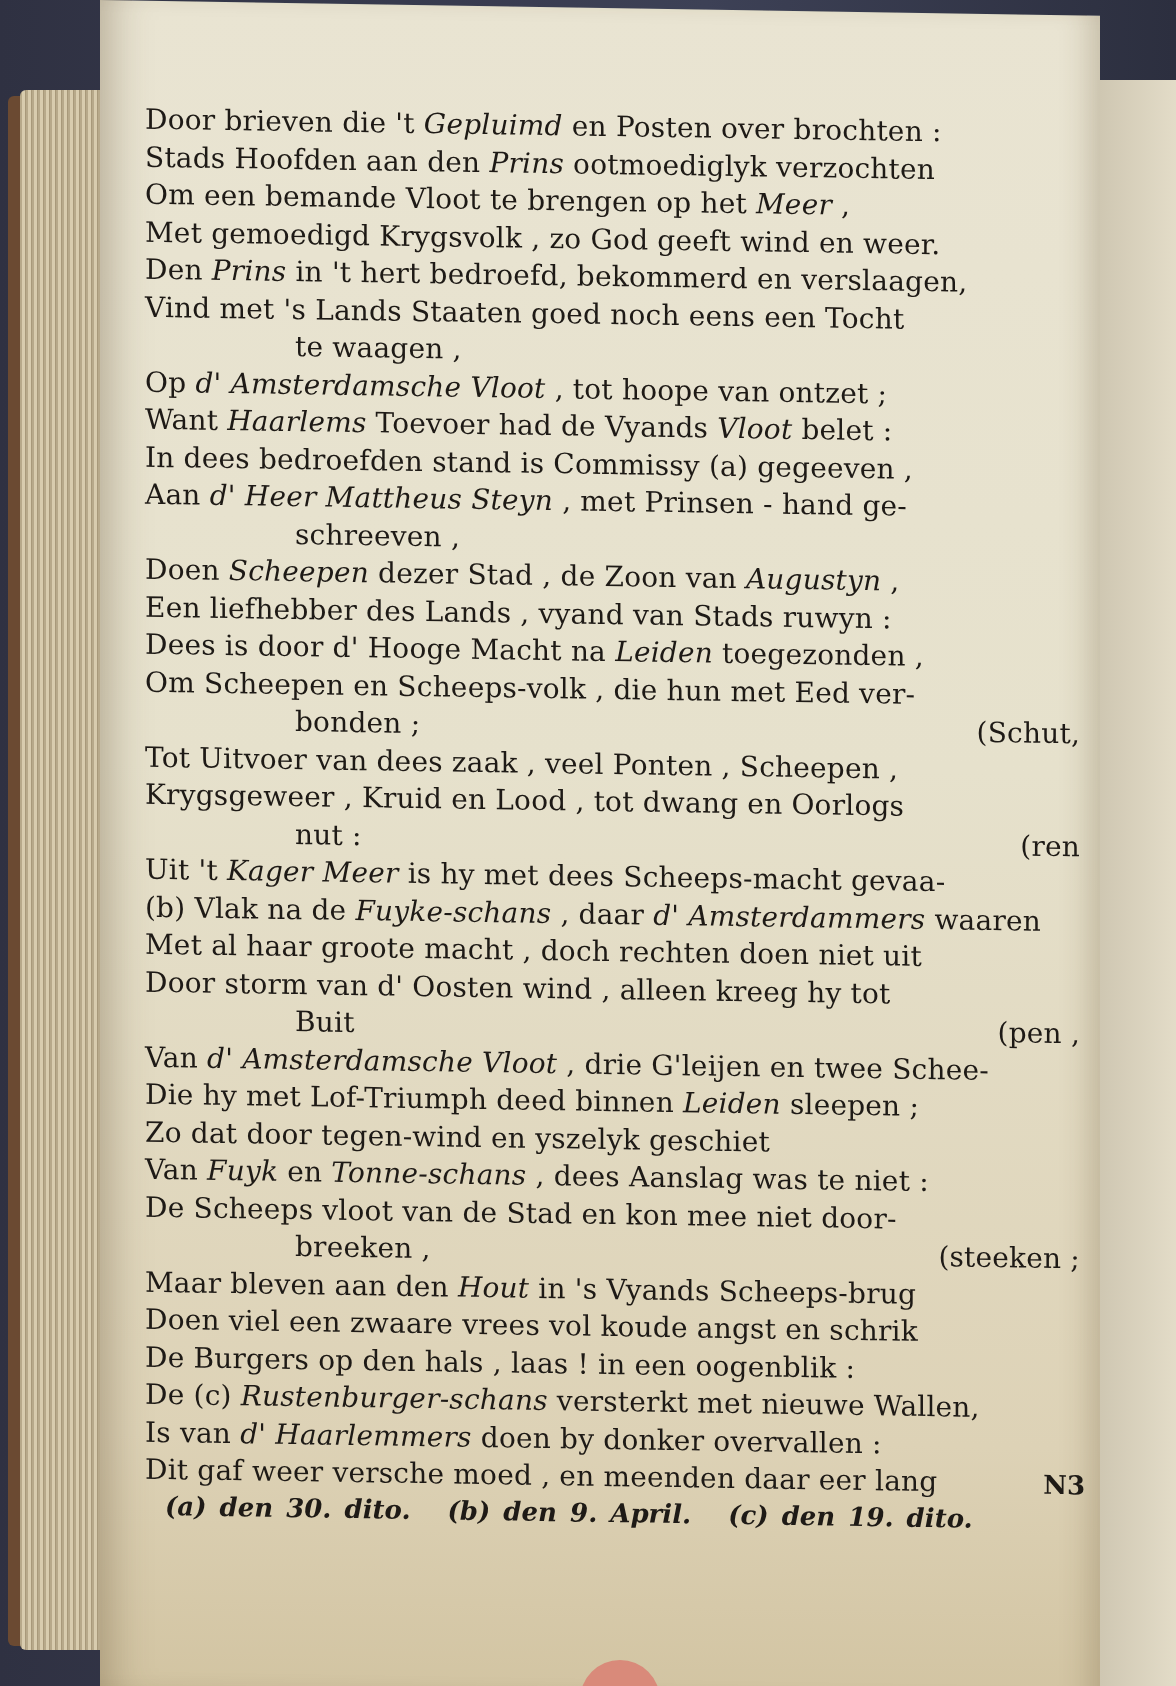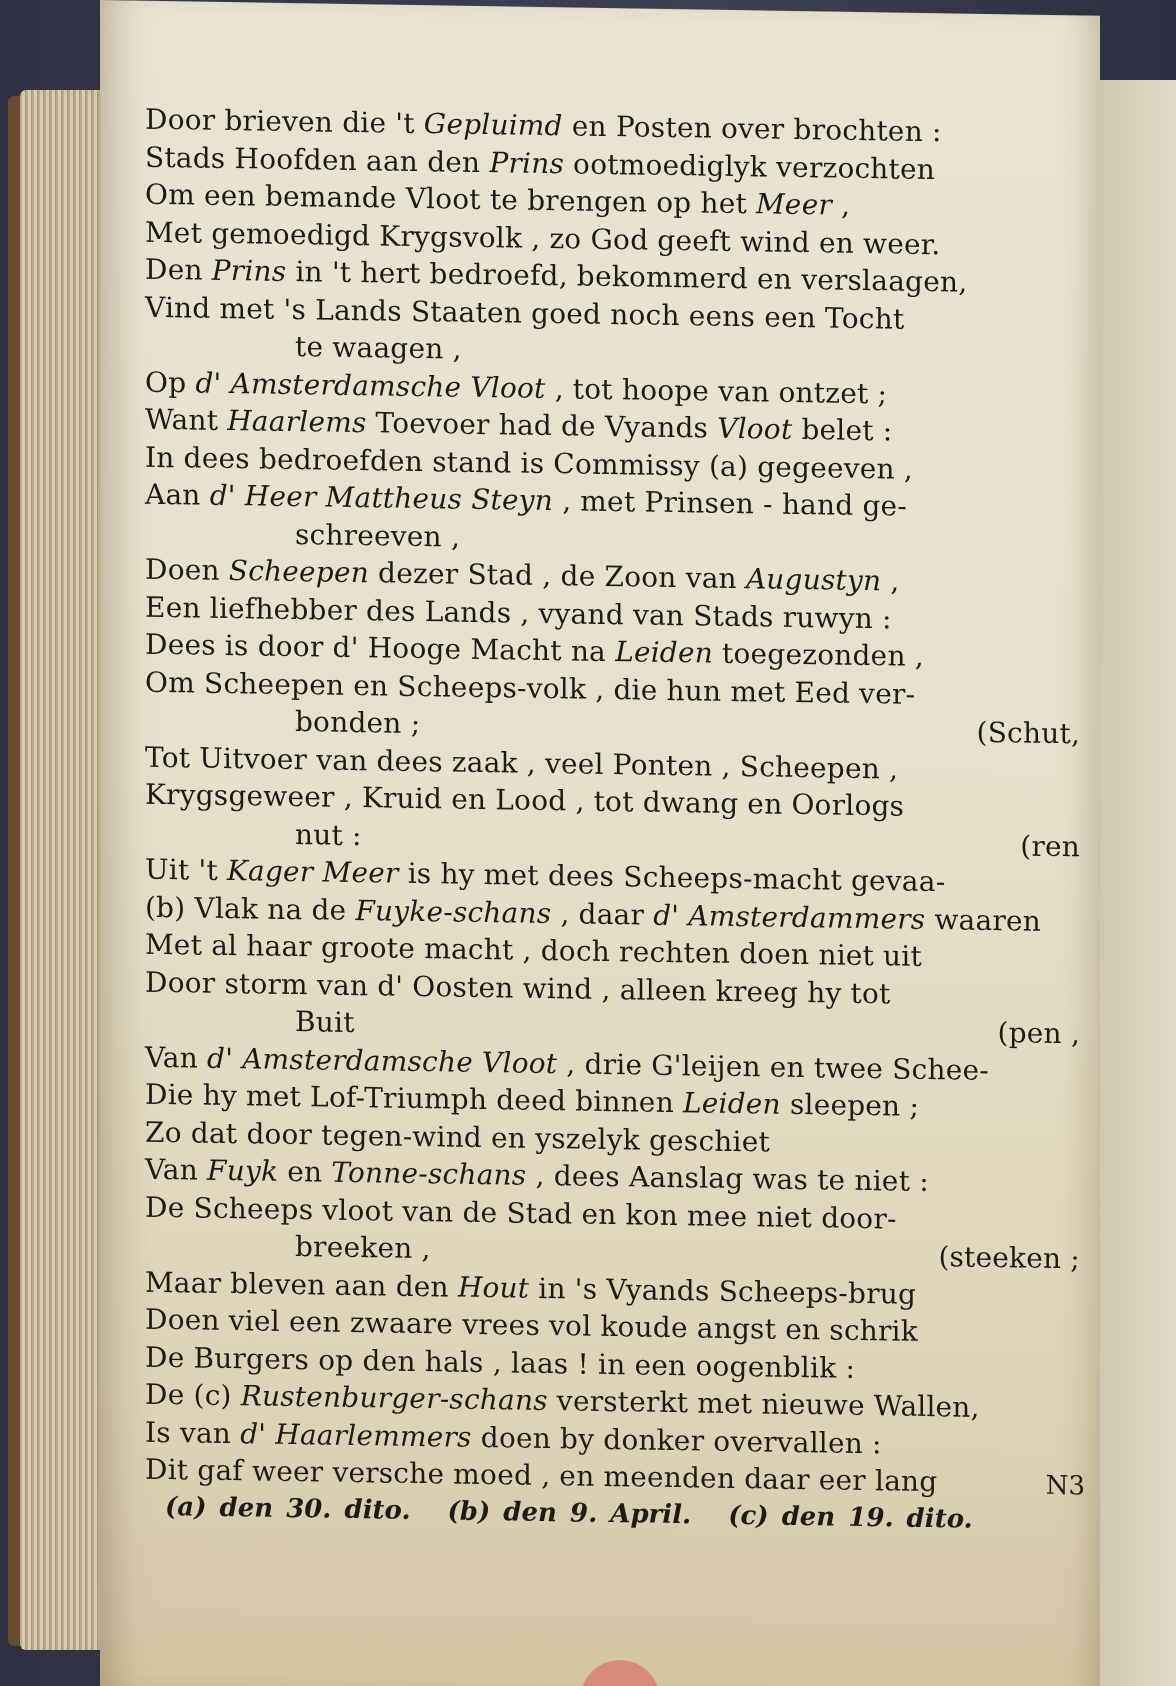--- a/index.html
+++ b/index.html
@@ -25,21 +25,21 @@
   }
   .facing-page {
     position:absolute; left:1100px; top:80px; width:76px; height:1606px;
     background:linear-gradient(90deg,#cfc7b2,#e3dcc8);
   }
   .text-block { position:absolute; left:45px; top:100px; width:925px; color:#1e1a16; }
   .line { position:relative; font-size:28px; line-height:37.5px; white-space:nowrap; letter-spacing:0.2px; }
   .line.indent { padding-left:150px; }
   .line .over { position:absolute; right:-10px; top:0; }
   i { font-style:italic; }
-  .catchword { position:absolute; right:15px; top:1455px; font-size:26px; font-weight:normal; color:#1e1a16; }
+  .catchword { position:absolute; right:15px; top:1455px; font-size:26px; font-weight:bold; color:#1e1a16; }
   .footnotes { position:absolute; left:65px; top:1490px; font-size:26px; font-style:italic; font-weight:bold; color:#1e1a16; word-spacing:4px; }
   .footnotes span { margin-right:24px; }
   .thumb { position:absolute; left:580px; top:1660px; width:80px; height:40px; background:#d98a7a; border-radius:40px 40px 0 0; }
 </style>
 </head>
 <body>
 
 <div class="scene"></div>
 <div class="book-spine"></div>
 <div class="book-edge-left"></div>

